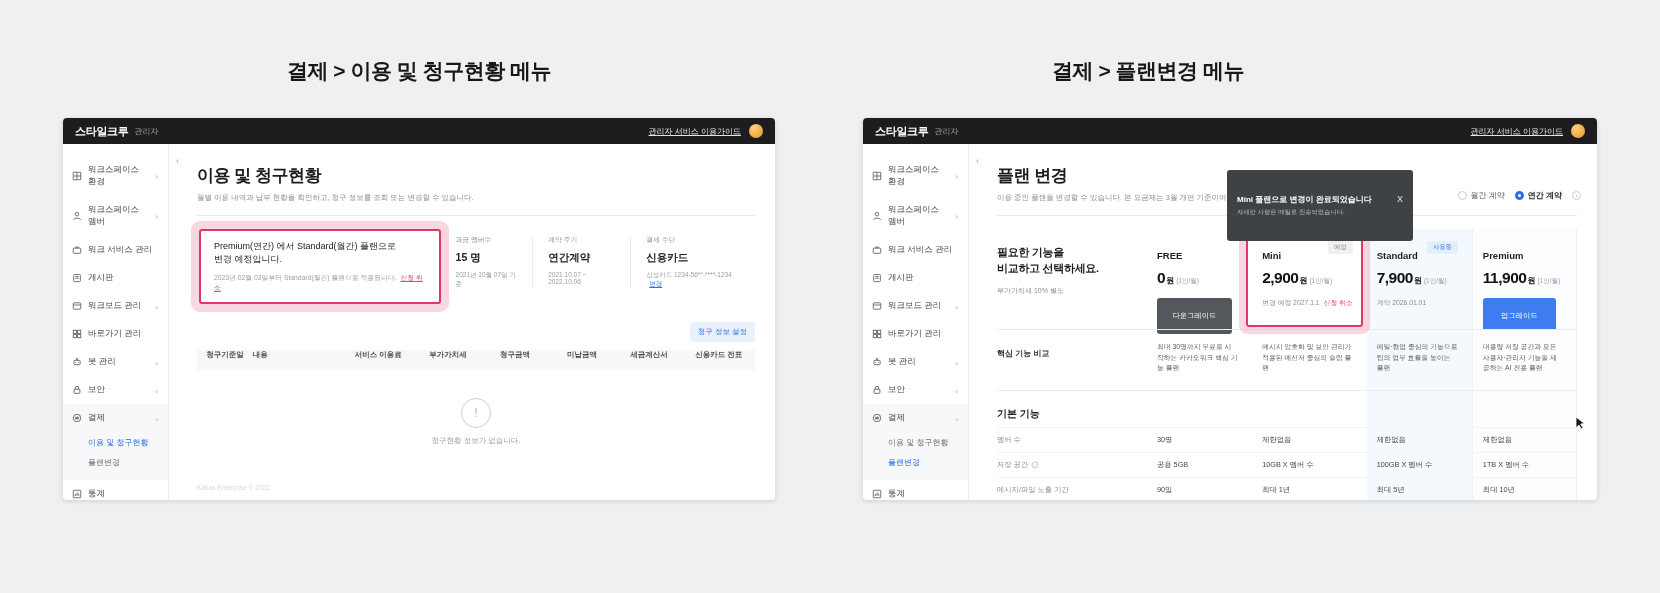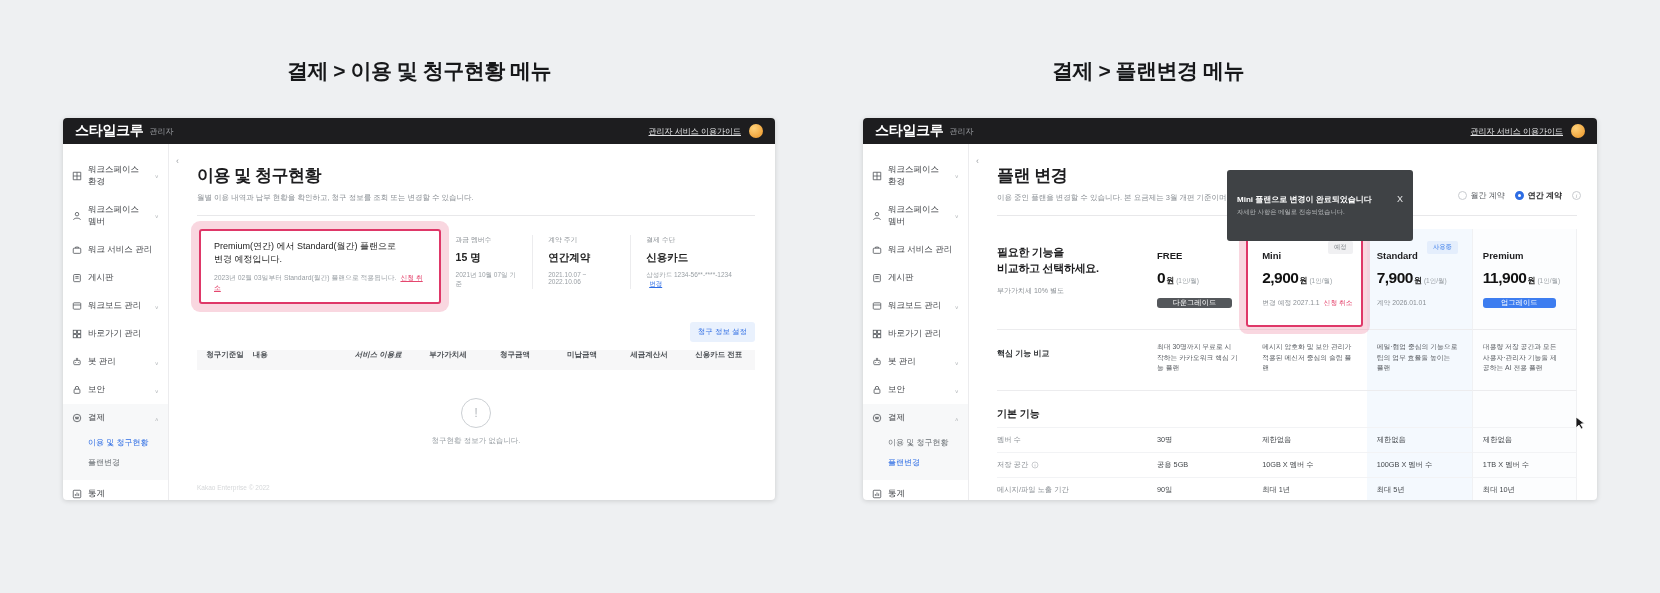--- a/index.html
+++ b/index.html
@@ -10,21 +10,21 @@
   .caption { position:absolute; top:57px; font-size:21px; font-weight:bold; color:#17181a; letter-spacing:-0.5px; }
   #cap-left  { left:419px;  transform:translateX(-50%); }
   #cap-right { left:1148px; transform:translateX(-50%); }
 
   .window { position:absolute; background:#fff; border-radius:4px; box-shadow:0 1px 5px rgba(0,0,0,.15); overflow:hidden; display:flex; flex-direction:column; }
   #win-left  { left:63px;  top:118px; width:712px; height:382px; }
   #win-right { left:863px; top:118px; width:734px; height:382px; }
 
   
   .topbar { height:26px; background:#1d1d1f; display:flex; align-items:center; padding:0 12px; flex:0 0 auto; }
-  .brand { color:#fff; font-weight:bold; font-size:14px; letter-spacing:-0.3px; }
+  .brand { color:#fff; font-weight:bold; font-size:11px; letter-spacing:-0.3px; }
   .brand-sub { color:#9a9da1; font-size:8px; margin-left:6px; }
   .topbar-right { margin-left:auto; display:flex; align-items:center; gap:8px; }
   .guide-link { color:#e3e4e6; font-size:8px; text-decoration:underline; cursor:pointer; }
   .avatar { width:14px; height:14px; border-radius:50%; background:radial-gradient(circle at 35% 30%, #ffd27a, #f0a53e 70%); display:inline-block; }
 
   .win-body { flex:1; display:flex; min-height:0; }
 
   
   .side { width:106px; border-right:1px solid #ececee; padding-top:12px; flex:0 0 auto; }
   .side-item { display:flex; align-items:center; gap:6px; padding:8px 9px; font-size:8.5px; color:#3c3f43; cursor:pointer; }
@@ -91,21 +91,21 @@
   .plan-header { padding-top:6px; padding-left:10px; padding-bottom:10px; }
   .badge-row { height:13px; text-align:right; margin-bottom:2px; }
   .badge { display:inline-block; font-size:6.3px; padding:2px 6px; border-radius:2px; background:#f0f0f2; color:#7c8186; }
   .badge.blue { background:#e4eefc; color:#3076e8; }
   .plan-name { font-size:9.5px; font-weight:bold; color:#1d1d1f; margin-bottom:8px; }
   .price-row { margin-bottom:11px; white-space:nowrap; }
   .price-num { font-size:15.5px; font-weight:bold; color:#111; letter-spacing:-0.5px; }
   .price-unit { font-size:8px; font-weight:bold; color:#222; margin-left:1px; }
   .price-per { font-size:6.5px; color:#9aa0a5; margin-left:2px; }
   .action-row { height:21px; font-size:6.8px; color:#8a8f94; white-space:nowrap; }
-  .btn-dark, .btn-blue { border:none; color:#fff; font-size:7.3px; padding:0 0; width:92%; border-radius:3px; cursor:pointer; font-family:inherit; }
+  .btn-dark, .btn-blue { border:none; color:#fff; font-size:7.3px; padding:13px 0; width:92%; border-radius:3px; cursor:pointer; font-family:inherit; }
   .btn-dark { background:#54575b; }
   .btn-blue { background:#3d7df0; }
   .pink-link { color:#e5476f; margin-left:4px; cursor:pointer; }
   .annotation-box { position:absolute; left:-6px; right:4px; top:-3px; bottom:2px; border:2.5px solid #df3768;
                     border-radius:3px; box-shadow:0 0 0 7px rgba(236,130,160,.32); pointer-events:none; z-index:5; }
   .core-row { border-top:1px solid #ececee; padding-top:12px; padding-bottom:16px; }
   .core-label { font-size:8px; font-weight:bold; color:#2b2e31; }
   .core-text { font-size:6.8px; color:#55595e; line-height:1.55; padding-left:10px; }
   .basic-row { border-top:1px solid #ececee; padding-top:12px; padding-bottom:6px; }
   .basic-title { font-size:10px; font-weight:bold; color:#1d1d1f; }
@@ -269,21 +269,21 @@
                 <div class="stat-sub"><span>삼성카드 1234-56**-****-1234</span><a class="stat-link">변경</a></div>
               </div>
             </div>
         </div>
         <div class="btn-row">
           <button class="btn-light">청구 정보 설정</button>
         </div>
         <div class="table-head" id="table-head">
             <div class="th" style="width: 10%;">청구기준일</div>
             <div class="th" style="width: 16%; text-align: left;">내용</div>
-            <div class="th" style="width: 13%; font-style: italic;">서비스 이용료</div>
+            <div class="th" style="width: 13%;">서비스 이용료</div>
             <div class="th" style="width: 12%;">부가가치세</div>
             <div class="th" style="width: 12%;">청구금액</div>
             <div class="th" style="width: 12%;">미납금액</div>
             <div class="th" style="width: 12%;">세금계산서</div>
             <div class="th" style="width: 13%;">신용카드 전표</div>
           </div>
         <div class="empty-state">
           <div class="empty-icon">!</div>
           <div class="empty-text">청구현황 정보가 없습니다.</div>
         </div>

